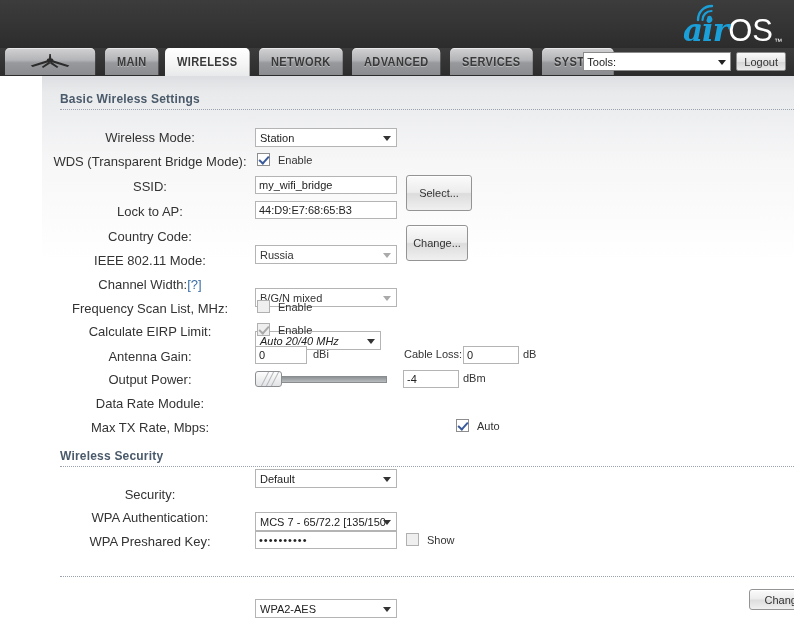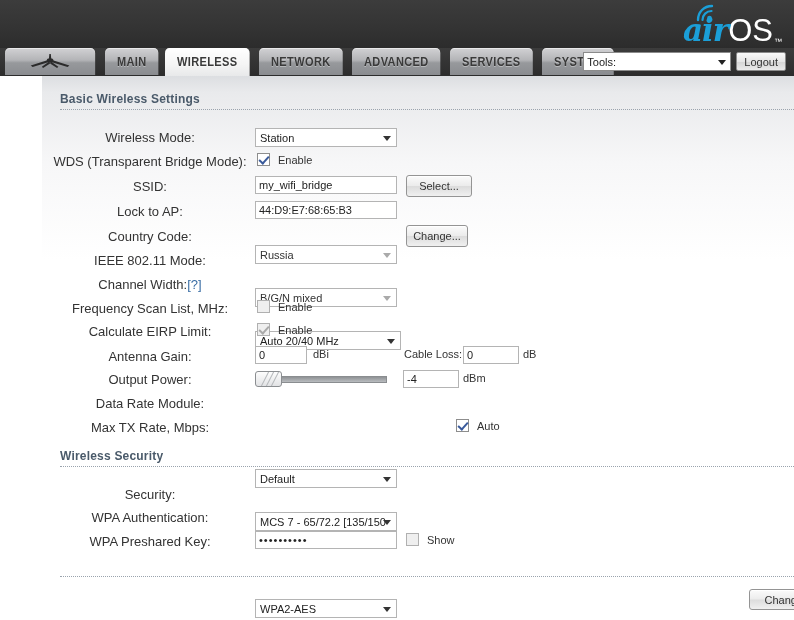--- a/index.html
+++ b/index.html
@@ -125,21 +125,21 @@
     white-space:nowrap; overflow:hidden;
   }
   .sel .arr {
     position:absolute; right:5px; top:50%; margin-top:-2px;
     width:0;height:0;border-left:4px solid transparent;border-right:4px solid transparent;border-top:5px solid #333;
   }
   .sel.disabled { color:#333; }
   .sel.disabled .arr { border-top-color:#aaa; }
 
   .btn {
-    height:22px; padding:0 8px;
+    height:36px; padding:0 8px;
     background:linear-gradient(to bottom,#fbfbfb 0%,#ececec 48%,#dcdcdc 52%,#f0f0f0 100%);
     border:1px solid #949494; border-radius:3px;
     font-size:11px; color:#333;
     display:inline-flex; align-items:center; justify-content:center;
     cursor:pointer;
     box-shadow:inset 0 1px 0 #fff;
   }
 
   .cb-wrap { display:flex; align-items:center; gap:8px; }
   .cb {
@@ -258,21 +258,21 @@
   </div>
   <div class="btn" style="position:absolute; left:364px; top:149px; width:62px;">Change...</div>
 
   <div class="lbl" style="left:8px; top:176px;">IEEE 802.11 Mode:</div>
   <div class="sel disabled" style="left:213px; top:174px; width:142px;">
     <span>B/G/N mixed</span>
     <span class="arr"></span>
   </div>
 
   <div class="lbl" style="left:8px; top:200px;"><span>Channel Width:</span><span class="help">[?]</span></div>
-  <div class="sel" style="left:213px; top:198px; width:146px;">
+  <div class="sel" style="left:213px; top:198px; width:126px;font-style:italic;">
     <span>Auto 20/40 MHz</span>
     <span class="arr"></span>
   </div>
 
   <div class="lbl" style="left:8px; top:224px;">Frequency Scan List, MHz:</div>
   <div class="ctl cb-wrap" style="left:215px; top:224px;">
     <div class="cb dis"></div>
     <span class="cb-lbl">Enable</span>
   </div>
 

